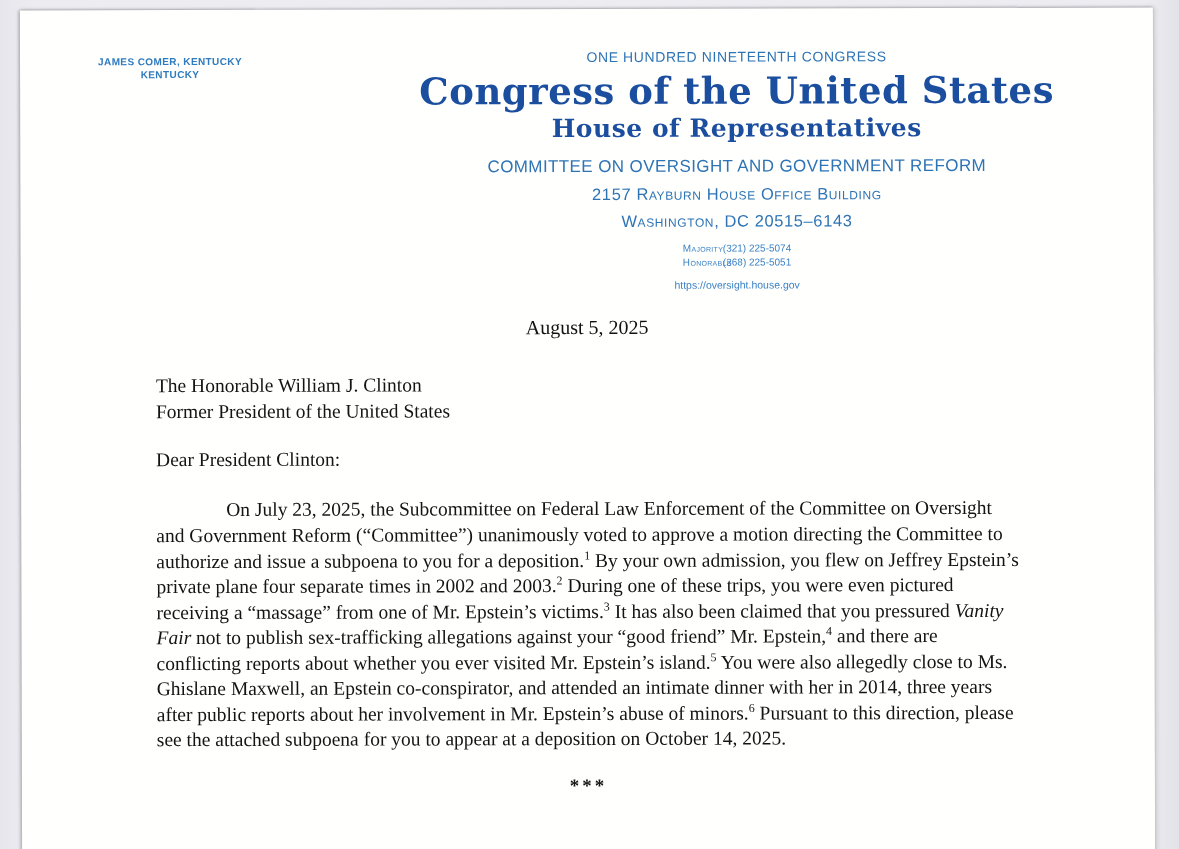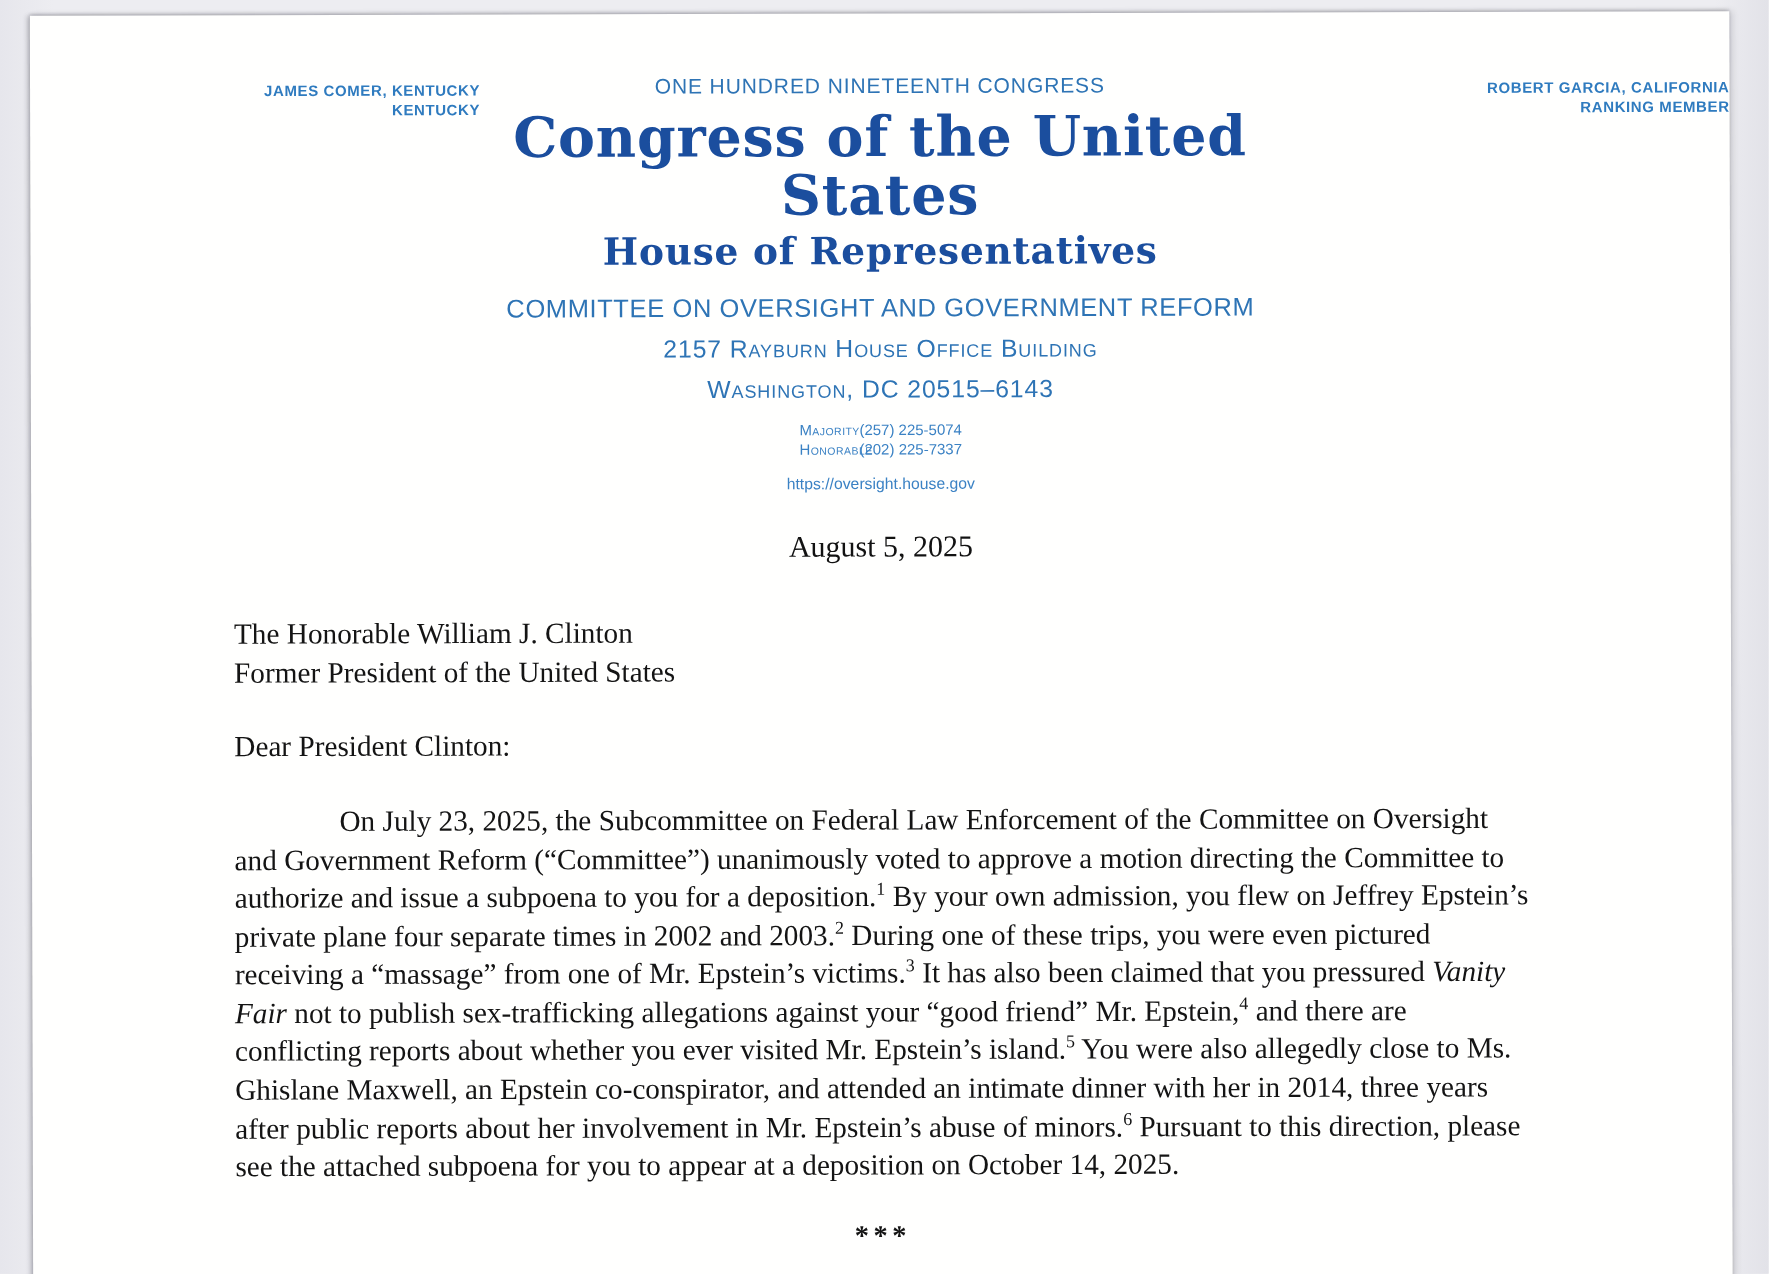--- a/index.html
+++ b/index.html
@@ -28,21 +28,21 @@
     box-sizing: border-box;
   }
 
   .header {
     display: flex;
     align-items: flex-start;
     padding-top: 40px;
   }
   .side-block {
     width: 300px;
-    text-align: right;
+    text-align: center;
     padding-top: 6px;
     flex: 0 0 300px;
   }
   .side-line {
     font-family: "Liberation Sans", sans-serif;
     font-size: 10px;
     font-weight: bold;
     color: #2f7bbf;
     letter-spacing: 0.4px;
     line-height: 1.25;
@@ -169,33 +169,29 @@
 
     <div class="center-block">
       <div class="session-line">ONE HUNDRED NINETEENTH CONGRESS</div>
       <div class="congress-title">Congress of the United States</div>
       <div class="house-subtitle">House of Representatives</div>
       <div class="committee-line">COMMITTEE ON OVERSIGHT AND GOVERNMENT REFORM</div>
       <div class="addr-line">2157 Rayburn House Office Building</div>
       <div class="addr-line">Washington, DC 20515–6143</div>
       <div class="phone-block">
         <div class="phone-row">
-          <span class="phone-label">Majority</span><span>(257) 225-5074</span>
+          <span class="phone-label">Majority</span><span>(321) 225-5074</span>
         </div>
         <div class="phone-row">
-          <span class="phone-label">Honorable</span><span>(202) 225-7337</span>
+          <span class="phone-label">Honorable</span><span>(368) 225-5051</span>
         </div>
       </div>
       <div class="website-line">https://oversight.house.gov</div>
     </div>
 
-    <div class="side-block">
-      <div class="side-line">ROBERT GARCIA, CALIFORNIA</div>
-      <div class="side-line">RANKING MEMBER</div>
-    </div>
 
   </div>
 
   <div class="letter-date">August 5, 2025</div>
 
   <div class="recipient-block">
     <div>The Honorable William J. Clinton</div>
     <div>Former President of the United States</div>
   </div>
 

